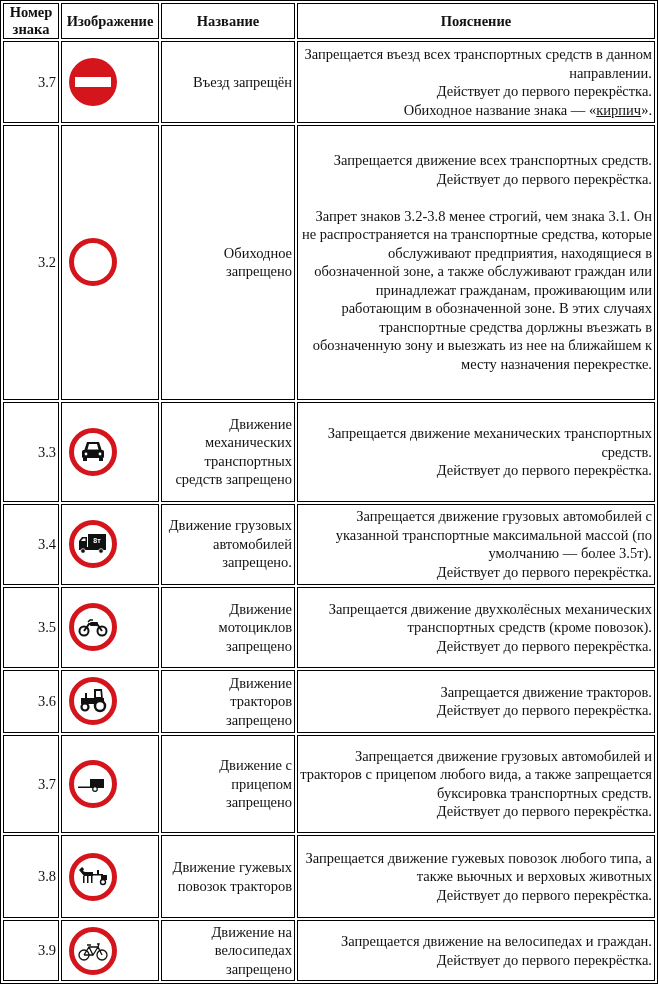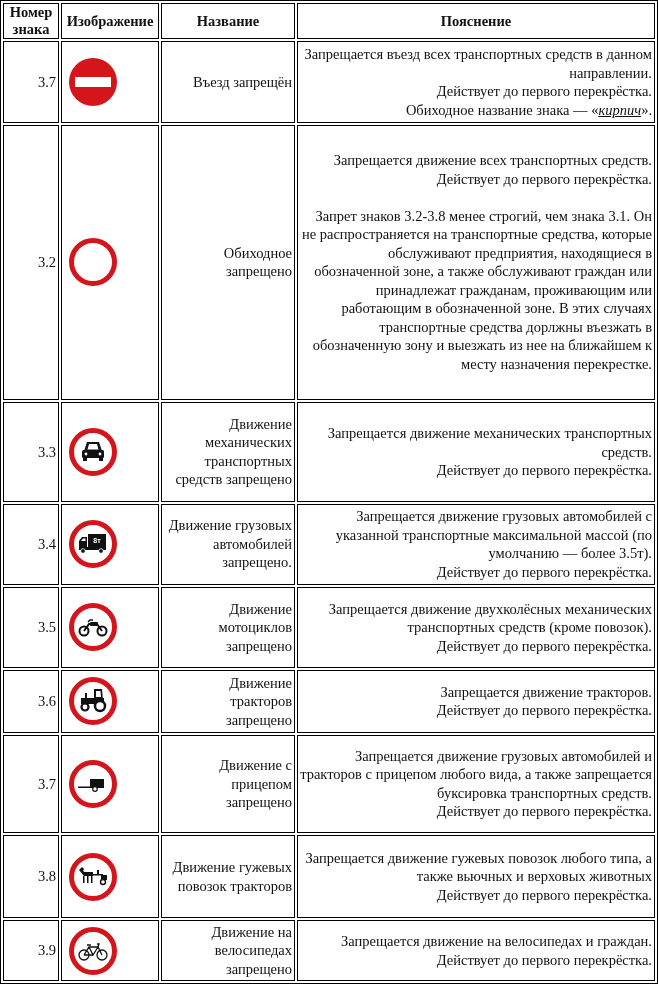--- a/index.html
+++ b/index.html
@@ -31,21 +31,21 @@
   }
   .col-num { width: 56px; }
   .col-img { width: 98px; }
   .col-name { width: 134px; }
   .col-desc { width: auto; }
   td.num { padding-left: 1px; }
   td.img { text-align: center; padding: 0; }
   td.img svg { display: block; margin-left: 4px; }
   .desc-line { display: block; }
   .desc-gap { display: block; height: 18.5px; }
-  .desc-link { text-decoration: underline; color: #111; cursor: pointer; font-style: italic; }
+  .desc-link { text-decoration: underline; color: #111; cursor: pointer; }
   tr.h-head { height: 28px; margin-left: 12px; }
   tr.h-31 { height: 80px; }
   tr.h-32 { height: 272px; }
   tr.h-33 { height: 98px; }
   tr.h-34 { height: 80px; }
   tr.h-35 { height: 80px; }
   tr.h-36 { height: 62px; }
   tr.h-37 { height: 97px; }
   tr.h-38 { height: 82px; }
   tr.h-39 { height: 60px; }

